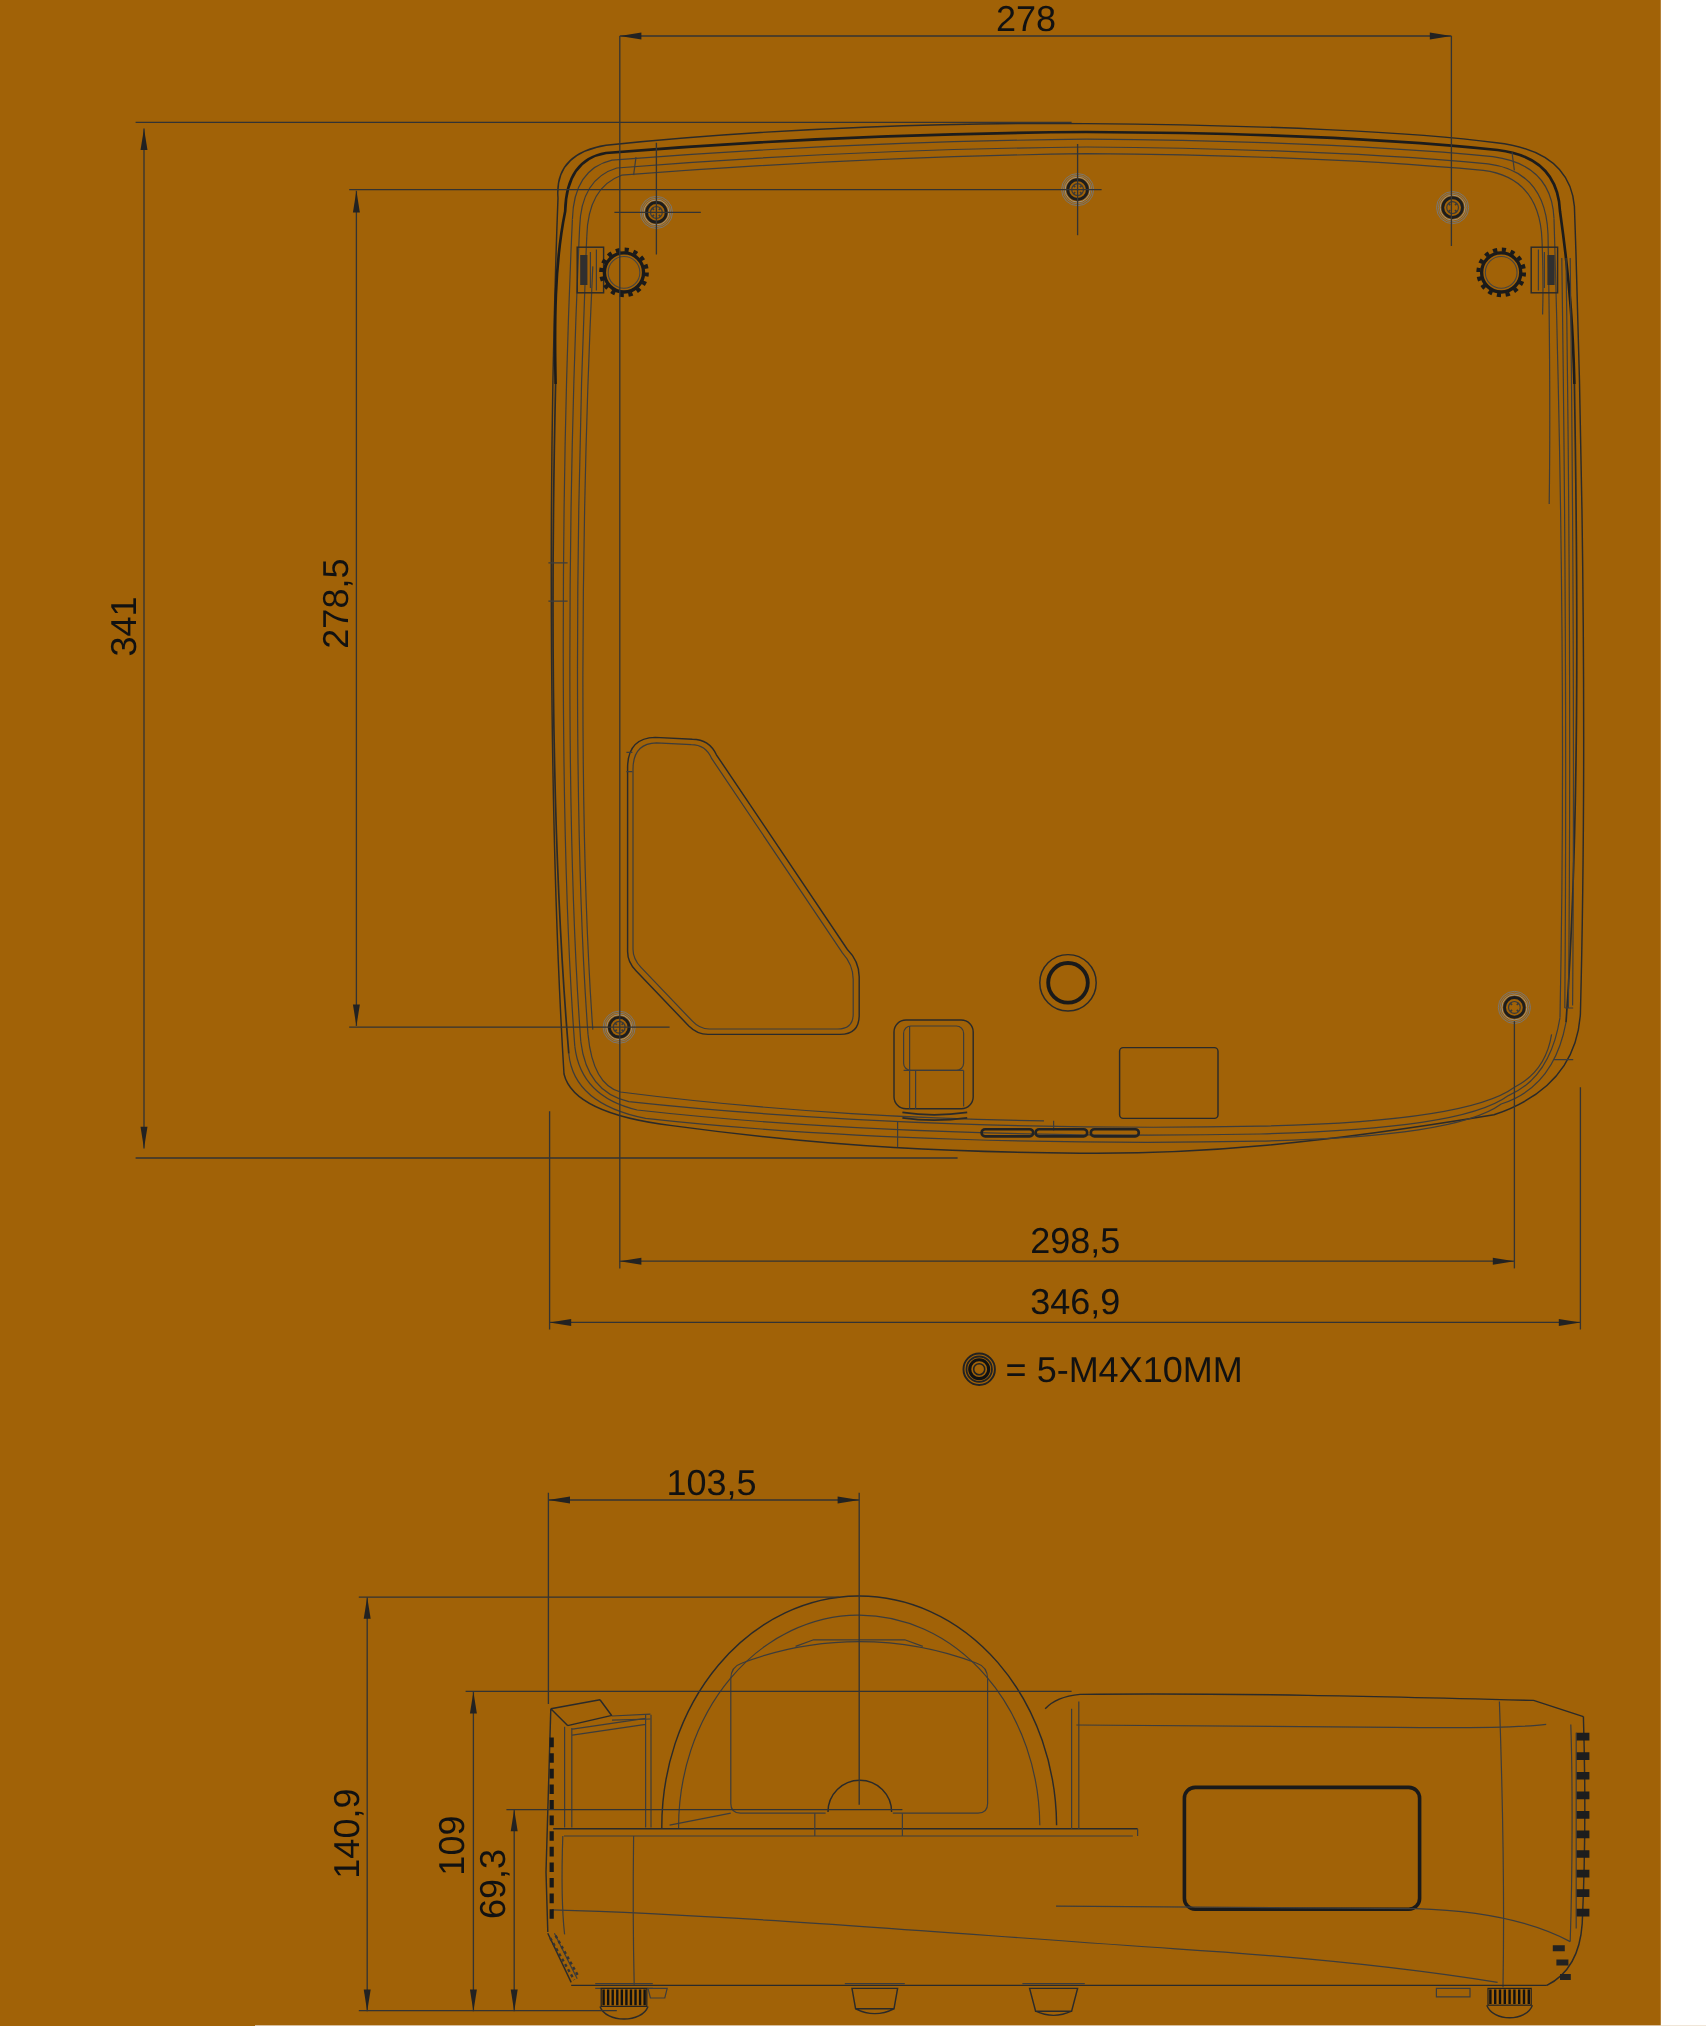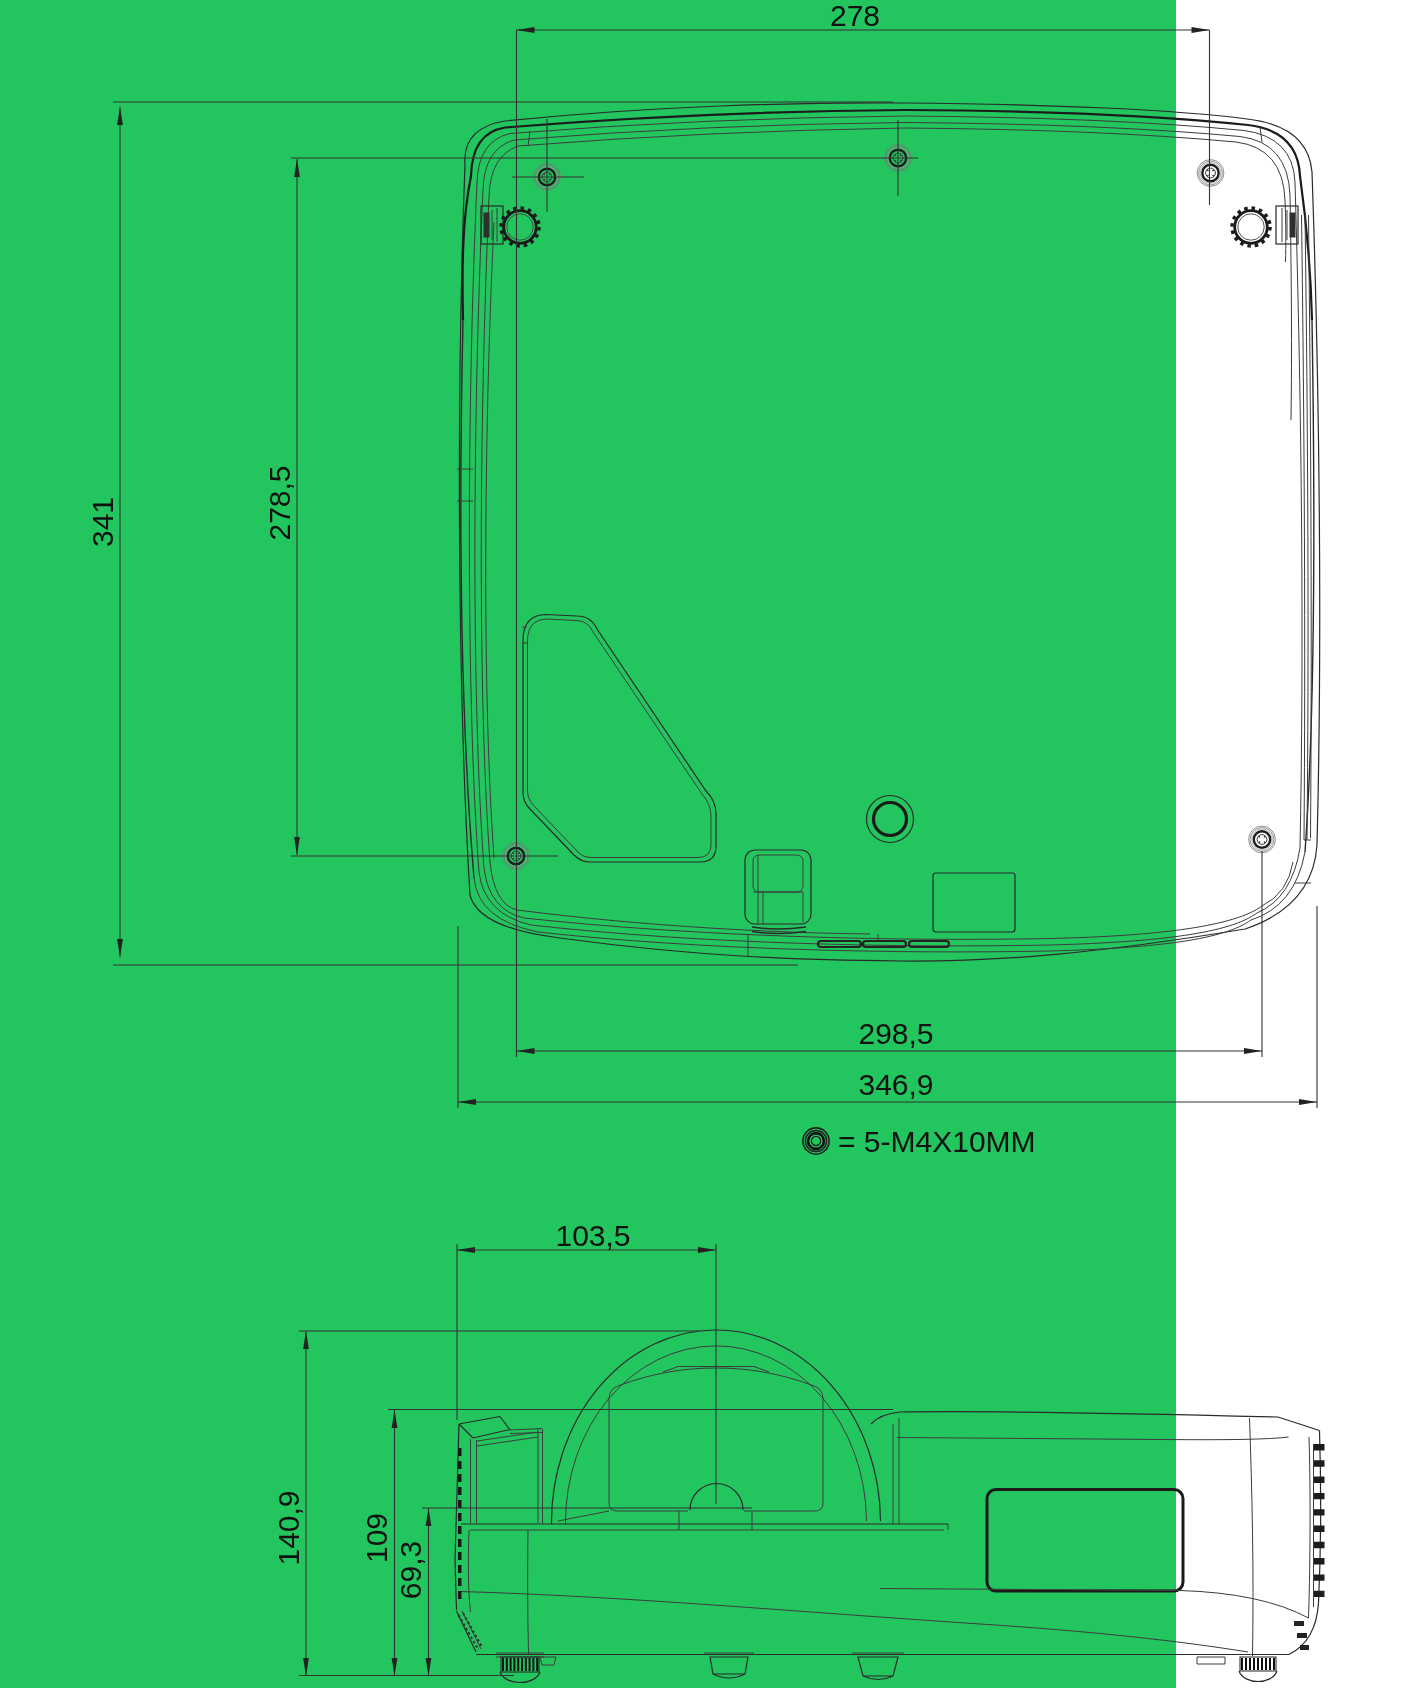--- a/index.html
+++ b/index.html
@@ -1,16 +1,16 @@
 <!DOCTYPE html>
 <html><head>
 <meta charset="utf-8">
 <style>
 html,body{margin:0;padding:0;background:#fff;}
-#wrap{width:1176px;height:1688px;background:#22c55e;}
+#wrap{width:1384px;height:1688px;background:#a16207;}
 </style>
 </head>
 <body>
 <div id="wrap">
 <svg width="1422" height="1688" viewBox="0 0 1422 1688" xmlns="http://www.w3.org/2000/svg">
 <defs>
 <marker id="ar" markerUnits="userSpaceOnUse" markerWidth="20" markerHeight="9" refX="18.5" refY="4" orient="auto-start-reverse">
   <path d="M18.5,4 L0.5,1.1 L0.5,6.9 Z" fill="#222"></path>
 </marker>
 <g id="scr" fill="none">

